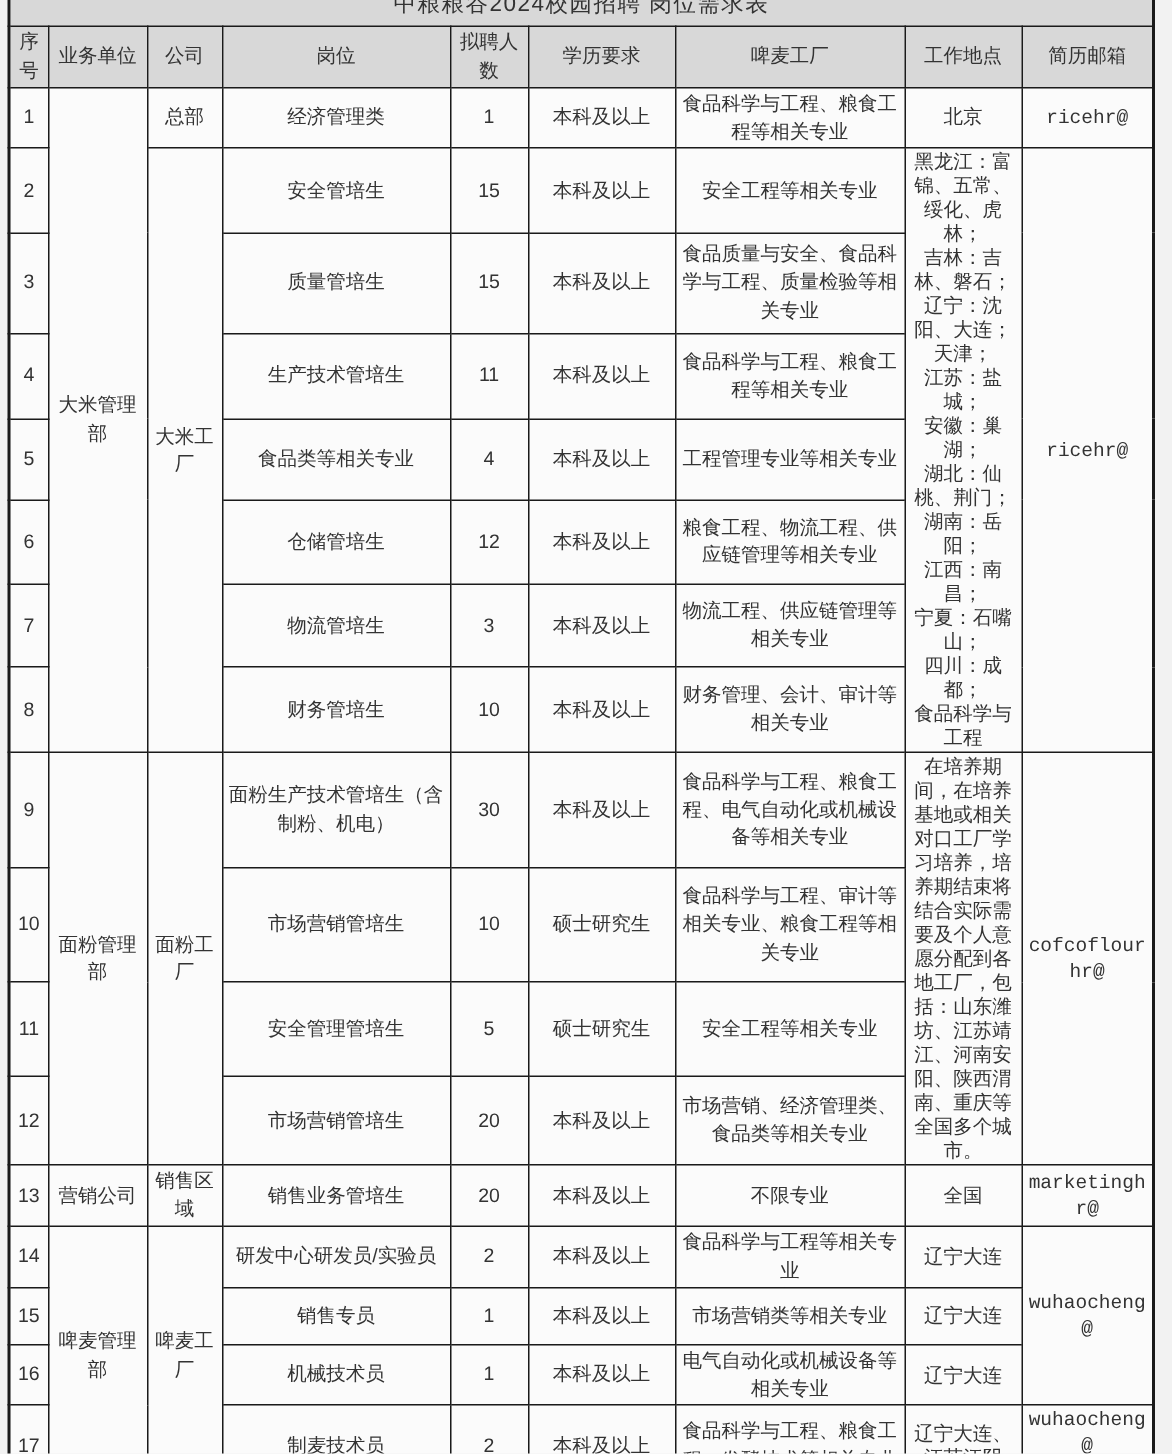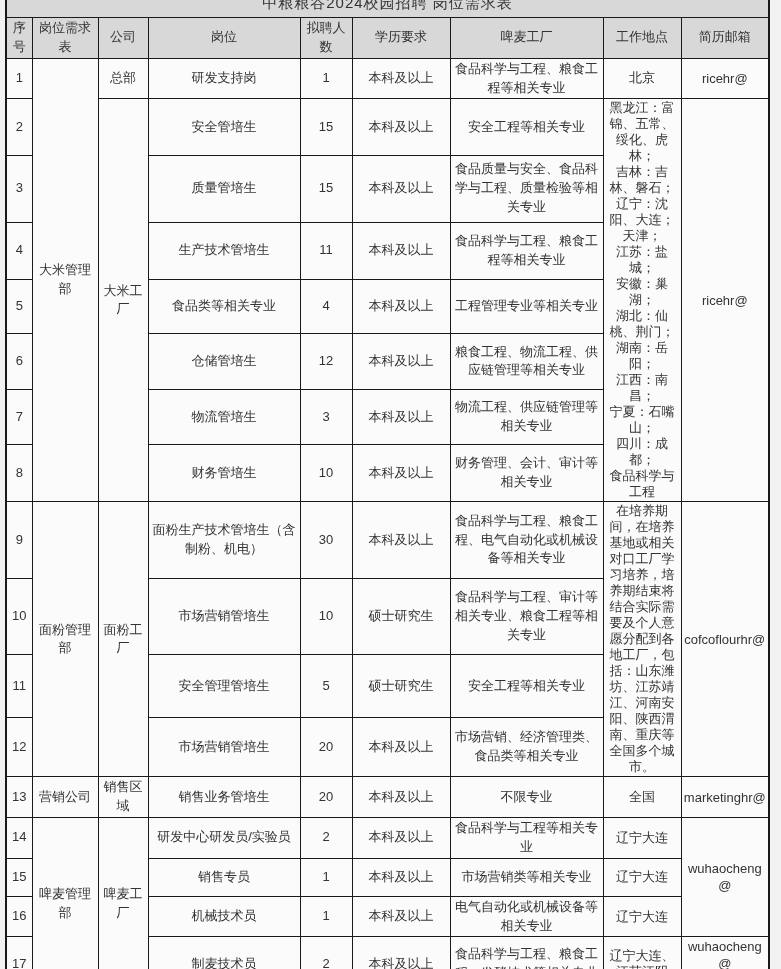--- a/index.html
+++ b/index.html
@@ -36,21 +36,21 @@
   thead th { background:#d8d8d8; }
   .title-row th {
     height:26px;
     font-size:15px;
     line-height:26px;
     white-space:nowrap;
     letter-spacing:1px;
   }
   .header-row th { height:33px; }
   .c-location { white-space:pre-line; line-height:16px; }
-  .c-email   { white-space:pre-line; line-height:17px; }
+  .c-email   { white-space:pre-line; line-height:17px;font-family:Liberation Mono, monospace; }
 </style>
 </head>
 <body>
 
 <div class="page">
   <div class="table-wrap">
     <table>
       <colgroup>
         <col style="width:26px">
           <col style="width:66px">
@@ -61,36 +61,36 @@
         <col style="width:153px">
           <col style="width:78px">
           <col style="width:88px">
       </colgroup>
       <thead>
         <tr class="title-row">
           <th colspan="9">中粮粮谷2024校园招聘 岗位需求表</th>
         </tr>
         <tr class="header-row">
           <th>序号</th>
-          <th>岗位需求表</th>
+          <th>业务单位</th>
           <th>公司</th>
           <th>岗位</th>
           <th>拟聘人数</th>
           <th>学历要求</th>
           <th>啤麦工厂</th>
           <th>工作地点</th>
           <th>简历邮箱</th>
         </tr>
       </thead>
       <tbody>
         <tr style="height:38px">
           <td>1</td>
           <td rowspan="8">大米管理部</td>
           <td>总部</td>
-          <td>研发支持岗</td>
+          <td>经济管理类</td>
           <td>1</td>
           <td>本科及以上</td>
           <td>食品科学与工程、粮食工程等相关专业</td>
           <td>北京</td>
           <td class="c-email">ricehr@</td>
         </tr>
         <tr style="height:56px">
           <td>2</td>
           <td rowspan="7">大米工厂</td>
           <td>安全管培生</td>

